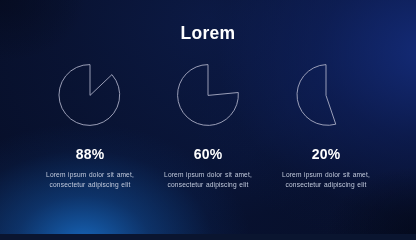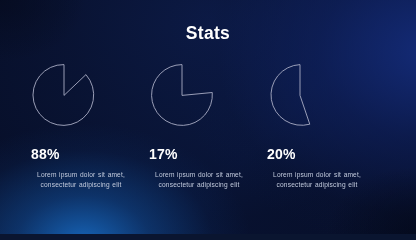--- a/index.html
+++ b/index.html
@@ -59,21 +59,21 @@
     display: flex;
     flex-direction: row;
     justify-content: center;
     align-items: flex-start;
   }
 
   .stat-col {
     width: 118px;
     display: flex;
     flex-direction: column;
-    align-items: flex-start;
+    align-items: center;
   }
 
   .chart-wrap {
     width: 66px;
     height: 66px;
     display: block;
   }
   .chart-wrap svg {
     display: block;
     width: 66px;
@@ -101,41 +101,41 @@
     word-spacing: 0.6px;
   }
 </style>
 </head>
 <body>
 
 <div id="slide">
 
   <div id="vignette"></div>
 
-  <div id="title">Stats</div>
+  <div id="title">Lorem</div>
 
   <div id="columns">
 
     <div class="stat-col">
       <div class="chart-wrap">
         <svg viewBox="0 0 66 66" xmlns="http://www.w3.org/2000/svg" aria-hidden="true">
           <path fill="none" stroke="#a9adc4" stroke-width="0.9" stroke-linejoin="round" stroke-linecap="round" d="M 33 33 L 33 2.6 A 30.4 30.4 0 1 0 55.2 12.9 Z"></path>
         </svg>
       </div>
       <div class="pct">88%</div>
       <div class="caption">Lorem ipsum dolor sit amet, consectetur adipiscing elit</div>
     </div>
 
     <div class="stat-col">
       <div class="chart-wrap">
         <svg viewBox="0 0 66 66" xmlns="http://www.w3.org/2000/svg" aria-hidden="true">
           <path fill="none" stroke="#a9adc4" stroke-width="0.9" stroke-linejoin="round" stroke-linecap="round" d="M 33 33 L 33 2.6 A 30.4 30.4 0 1 0 63.3 30.9 Z"></path>
         </svg>
       </div>
-      <div class="pct">17%</div>
+      <div class="pct">60%</div>
       <div class="caption">Lorem ipsum dolor sit amet, consectetur adipiscing elit</div>
     </div>
 
     <div class="stat-col">
       <div class="chart-wrap">
         <svg viewBox="0 0 66 66" xmlns="http://www.w3.org/2000/svg" aria-hidden="true">
           <path fill="none" stroke="#a9adc4" stroke-width="0.9" stroke-linejoin="round" stroke-linecap="round" d="M 33 33 L 33 2.6 A 30.4 30.4 0 1 0 42.4 62.3 Z"></path>
         </svg>
       </div>
       <div class="pct">20%</div>

